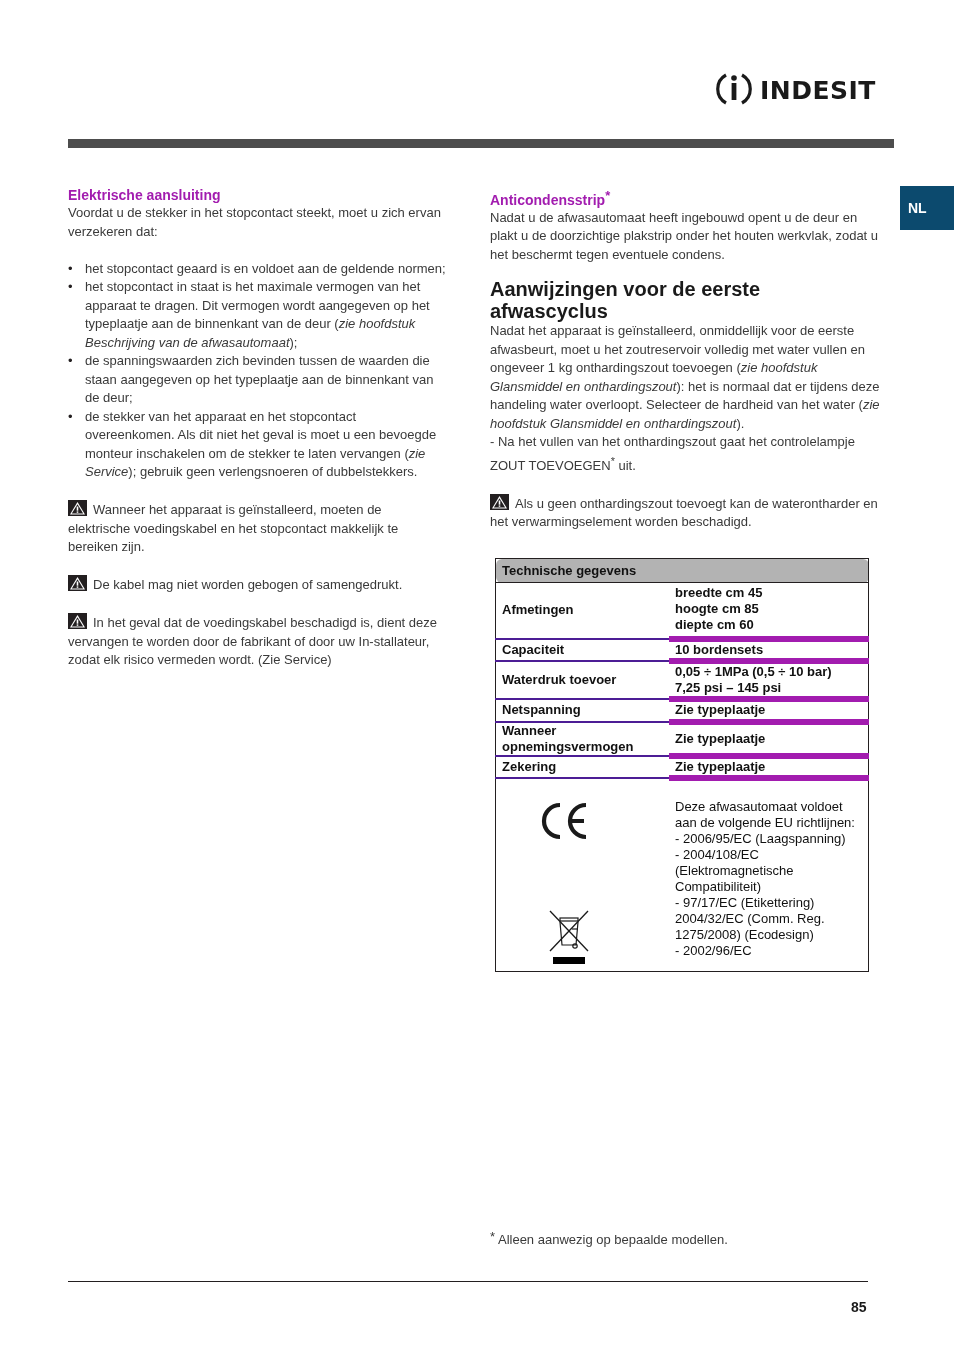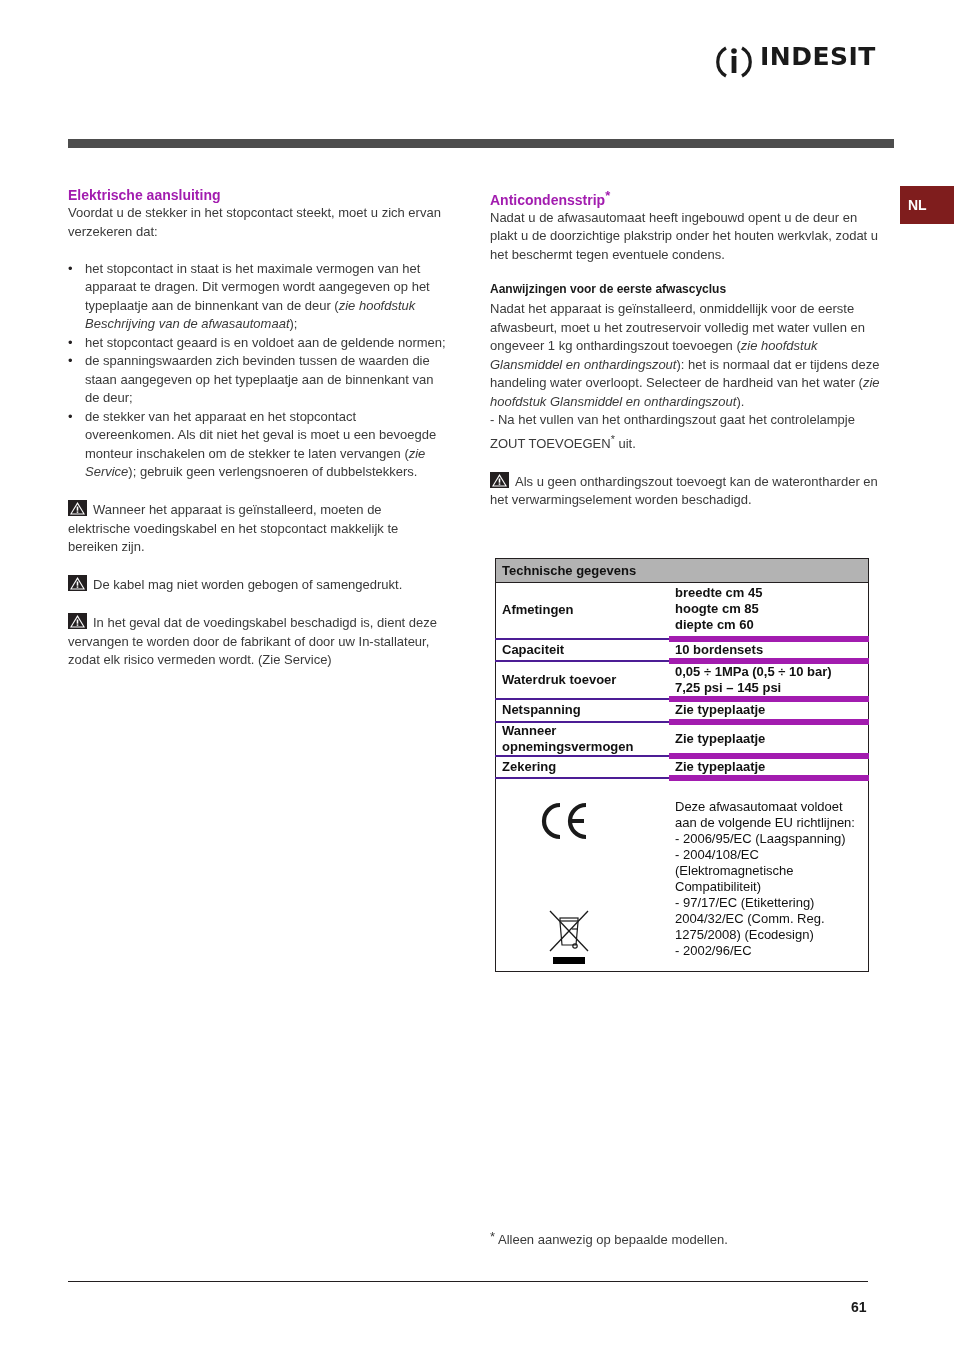--- a/index.html
+++ b/index.html
@@ -1,43 +1,43 @@
 <!DOCTYPE html>
 <html><head>
 <meta charset="utf-8">
 <style>
   html, body { margin:0; padding:0; background:#ffffff; }
   body { width:954px; height:1351px; position:relative; overflow:hidden;
          font-family:"Liberation Sans", sans-serif; color:#231f20; }
   .abs { position:absolute; }
   
-  .logo { left:714px; top:42px; display:flex; gap:6px; }
+  .logo { left:714px; top:69px; display:flex; align-items:center; gap:6px; }
   .logo svg { display:block; }
   .logo-text { font-family:"DejaVu Sans", sans-serif; font-weight:bold; font-size:25px;
                letter-spacing:0.5px; color:#1a1a1a; line-height:1; margin-top:2px; }
   .topbar { left:68px; top:139px; width:826px; height:9px; background:#4d4d4d; }
-  .lang-tab { left:900px; top:186px; width:54px; height:38px; background:#7f1d1d; color:#fff;
+  .lang-tab { left:900px; top:186px; width:54px; height:44px; background:#0c4a6e; color:#fff;
               font-weight:bold; font-size:14px; display:flex; align-items:center; padding-left:8px; box-sizing:border-box; }
   .col { font-size:13px; line-height:18.5px; color:#3a3a3a; }
   .col-left { left:68px; top:186px; width:378px; }
   .col-right { left:490px; top:186px; width:390px; }
   h3 { margin:0; font-size:14px; font-weight:bold; color:#a21caf; line-height:18px; }
   h3 sup { font-size:13px; position:relative; top:1px; }
-  h2 { margin:0; font-size:12px; font-weight:bold; color:#1a1a1a; line-height:22px; }
+  h2 { margin:0; font-size:20px; font-weight:bold; color:#1a1a1a; line-height:22px; }
   p { margin:0; }
   .gap { height:18.5px; }
   ul.bullets { list-style:none; margin:0; padding:0; }
   ul.bullets li { position:relative; padding-left:17px; }
   ul.bullets li::before { content:"•"; position:absolute; left:0; top:0; color:#231f20; }
   .warn-icon { display:inline-block; vertical-align:-2px; margin-right:6px; }
   em { font-style:italic; }
   
   .tech { left:495px; top:558px; width:374px; border:1px solid #231f20; border-collapse:collapse;
           font-size:13px; color:#111; }
-  .tech td { padding:0 6px; vertical-align:middle; line-height:16px; }
+  .tech td { padding:0 6px; vertical-align:middle; line-height:16px;border-radius:6px; }
   .tech .hdr td { background:#b3b3b3; font-weight:bold; height:23px; border-bottom:1px solid #231f20; }
   .tech .k { font-weight:bold; width:161px; border-bottom:2px solid #4c1d95; }
   .tech .v { border-bottom:6px solid #a21caf;font-weight:bold; }
   .tech tr.last td { border-bottom:none; }
   .footnote { left:490px; top:1227px; font-size:13px; color:#3a3a3a; }
   .footnote sup { font-size:13px; position:relative; top:2px; }
   .bottomline { left:68px; top:1281px; width:800px; height:1px; background:#231f20; }
   .pagenum { left:851px; top:1299px; font-size:14px; font-weight:bold; color:#1a1a1a; }
 </style>
 </head>
@@ -54,22 +54,22 @@
 </div>
 
 <div class="abs topbar"></div>
 <div class="abs lang-tab">NL</div>
 
 <div class="abs col col-left">
   <h3>Elektrische aansluiting</h3>
   <p>Voordat u de stekker in het stopcontact steekt, moet u zich ervan verzekeren dat:</p>
   <div class="gap"></div>
   <ul class="bullets">
+    <li><span>het stopcontact geaard is en voldoet aan de geldende normen;</span></li>
     <li><span>het stopcontact in staat is het maximale vermogen van het apparaat te dragen. Dit vermogen wordt aangegeven op het typeplaatje aan de binnenkant van de deur (</span><em>zie hoofdstuk Beschrijving van de afwasautomaat</em><span>);</span></li>
-    <li><span>het stopcontact geaard is en voldoet aan de geldende normen;</span></li>
     <li><span>de spanningswaarden zich bevinden tussen de waarden die staan aangegeven op het typeplaatje aan de binnenkant van de deur;</span></li>
     <li><span>de stekker van het apparaat en het stopcontact overeenkomen. Als dit niet het geval is moet u een bevoegde monteur inschakelen om de stekker te laten vervangen (</span><em>zie Service</em><span>); gebruik geen verlengsnoeren of dubbelstekkers.</span></li>
   </ul>
   <div class="gap"></div>
   <p><svg class="warn-icon" width="19" height="16" viewBox="0 0 19 16">
         <rect width="19" height="16" fill="#231f20"></rect>
         <polygon points="9.5,2 17,14.5 2,14.5" fill="#fff"></polygon>
         <polygon points="9.5,4.2 15.2,13.5 3.8,13.5" fill="#231f20"></polygon>
         <rect x="8.7" y="6.5" width="1.6" height="4.2" fill="#fff"></rect>
         <rect x="8.7" y="11.4" width="1.6" height="1.4" fill="#fff"></rect>
@@ -185,13 +185,13 @@
       <div>2004/32/EC (Comm. Reg.</div>
       <div>1275/2008) (Ecodesign)</div>
       <div>- 2002/96/EC</div>
     </td>
   </tr>
 </tbody>
   </table>
 
 <div class="abs footnote"><sup>*</sup><span> Alleen aanwezig op bepaalde modellen.</span></div>
 <div class="abs bottomline"></div>
-<div class="abs pagenum">61</div>
+<div class="abs pagenum">85</div>
 
 </body></html>

